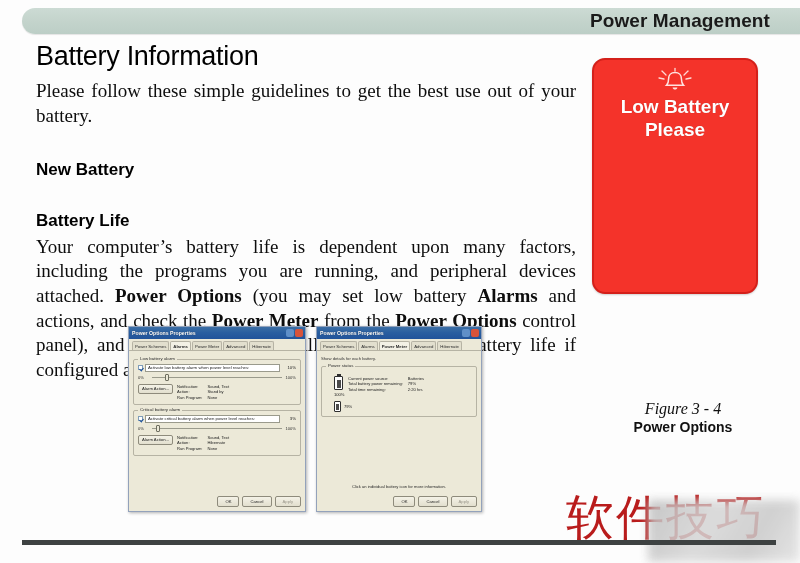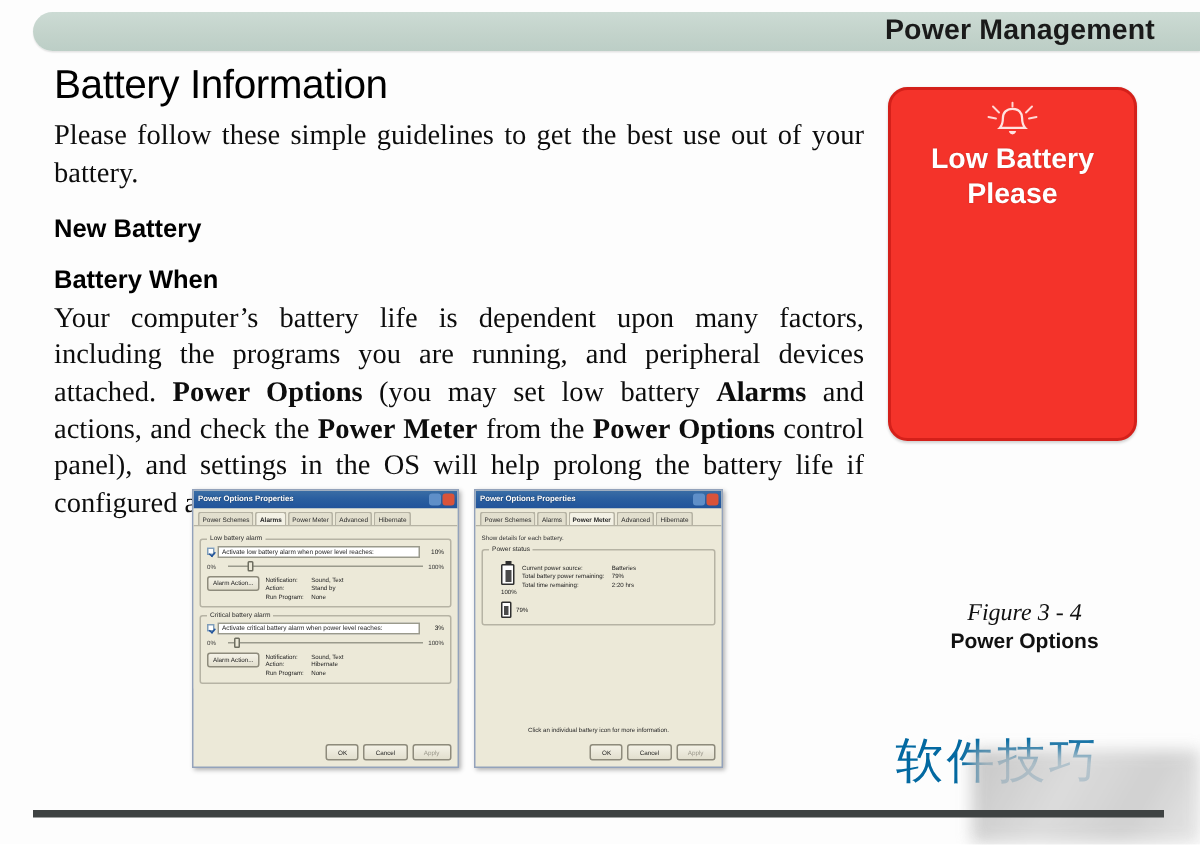--- a/index.html
+++ b/index.html
@@ -45,21 +45,21 @@
     color: #000;
     letter-spacing: -.3px;
     line-height: 1.05;
     margin-bottom: 9px;
   }
   h2.sub {
     font-family: "Liberation Sans", sans-serif;
     font-weight: bold;
     font-size: 17px;
     color: #000;
-    margin-top: 14px;
+    margin-top: 31px;
     margin-bottom: 4px;
   }
   p.body {
     font-family: Liberation Serif, serif;
     font-size: 19px;
     line-height: 1.30;
     color: #0d0d0d;
     text-align: justify;
   }
   .b { font-weight: bold; }
@@ -126,26 +126,25 @@
     color: #111;
     display: block;
     margin-top: 1px;
   }
 
   
   .watermark {
     position: absolute;
     left: 566px; top: 486px;
     font-family: "DejaVu Sans", sans-serif;
-    font-size: 32px;
-    color: #0369a1;
+    font-size: 48px;
+    color: #b91c1c;
     letter-spacing: 2px;
     white-space: nowrap;
     user-select: none;
-    margin-left: 31px;
   }
   .watermark-blur {
     position: absolute;
     left: 648px; top: 500px;
     width: 152px; height: 62px;
     background: linear-gradient(120deg,#bdbdbd 0%,#d6d6d6 40%,#c9c9c9 70%,#e2e2e2 100%);
     filter: blur(5px);
     opacity: .85;
   }
 
@@ -305,21 +304,21 @@
   <div class="header-title">Power Management</div>
 
   <div class="content">
 
     <h1 class="page-title">Battery Information</h1>
 
     <p class="body">Please follow these simple guidelines to get the best use out of your battery.</p>
 
     <h2 class="sub">New Battery</h2>
 
-    <h2 class="sub">Battery When</h2>
+    <h2 class="sub">Battery Life</h2>
     <p class="body"><span>Your computer’s battery life is dependent upon many factors, including the programs you are running, and peripheral devices attached. </span><span class="b">Power Options</span><span> (you may set low battery </span><span class="b">Alarms</span><span> and actions, and check the </span><span class="b">Power Meter</span><span> from the </span><span class="b">Power Options</span><span> control panel), and settings in the OS will help prolong the battery life if configured appropriately.</span></p>
   </div>
 
   <div class="callout">
     <svg class="bell" viewBox="0 0 40 26">
       <g stroke="#ffd9d5" stroke-width="1.3" fill="none" stroke-linecap="round">
         <line x1="7" y1="4" x2="11" y2="8"></line>
         <line x1="4" y1="11" x2="9" y2="12"></line>
         <line x1="33" y1="4" x2="29" y2="8"></line>
         <line x1="36" y1="11" x2="31" y2="12"></line>

